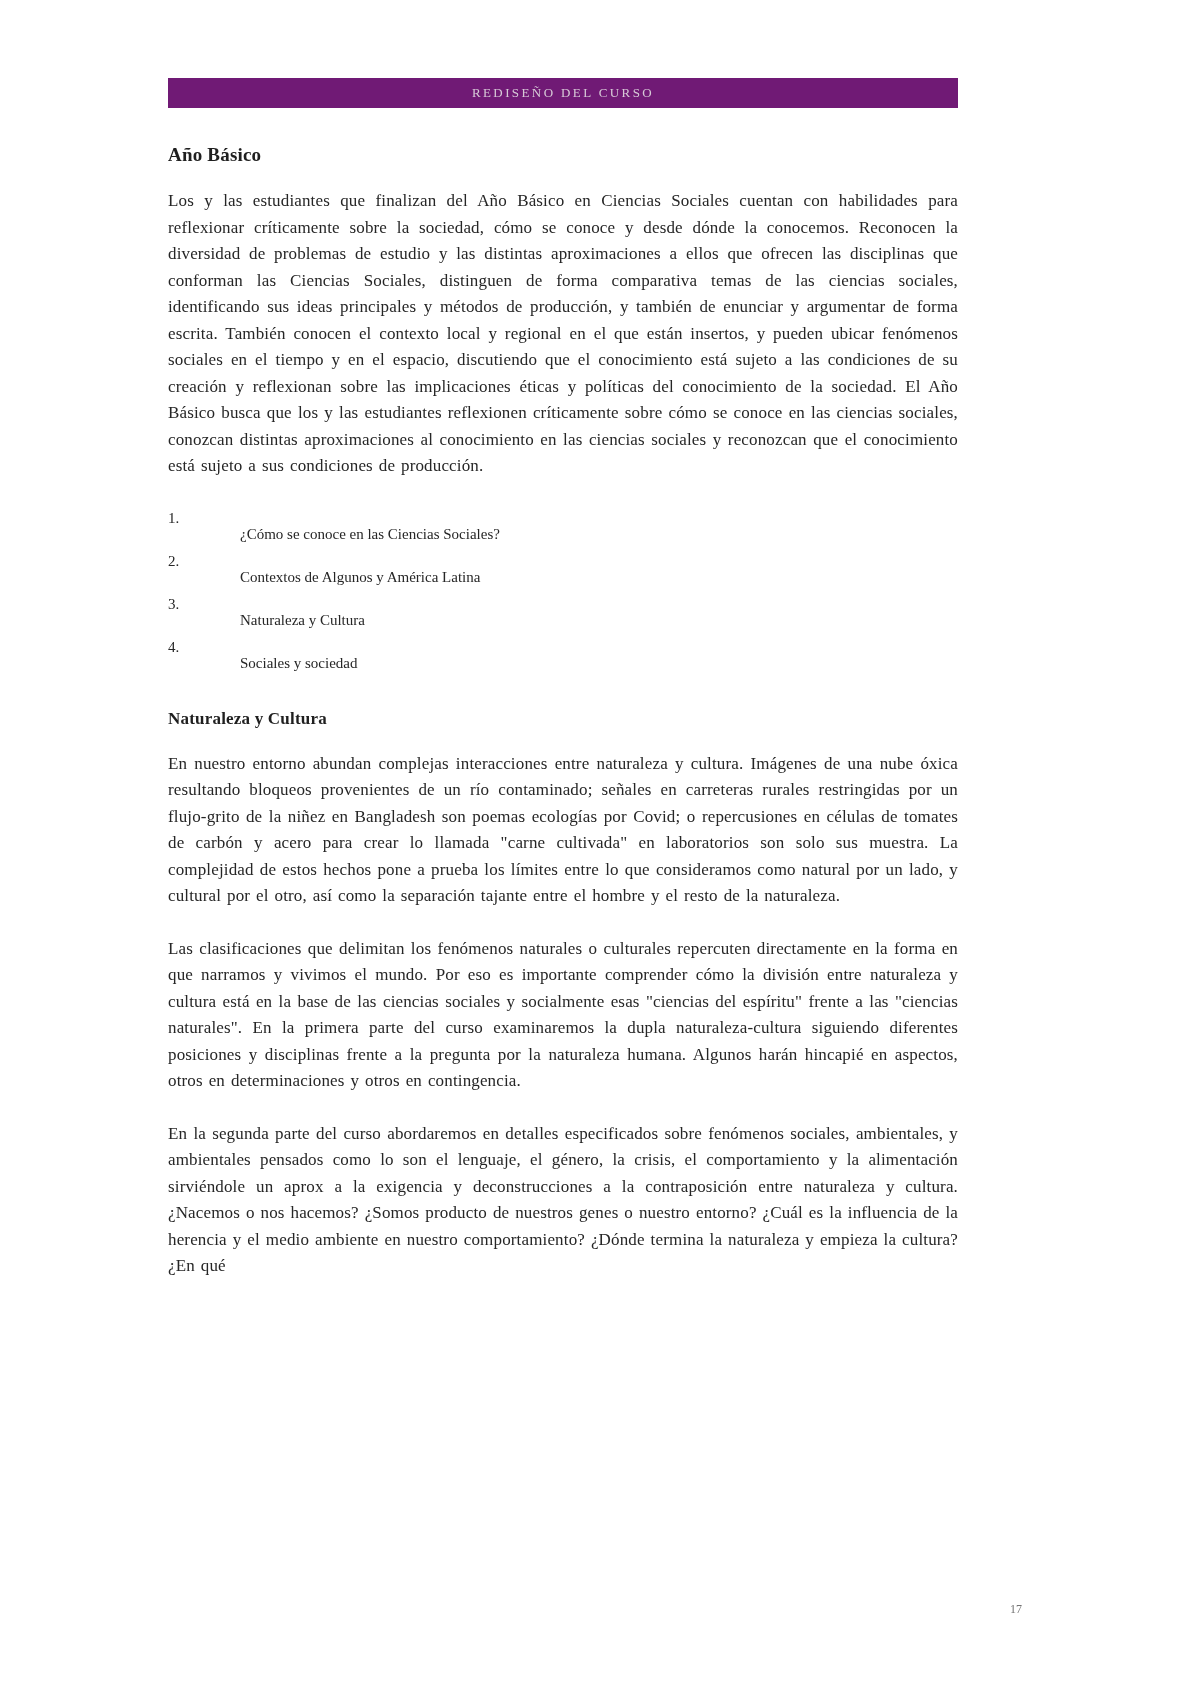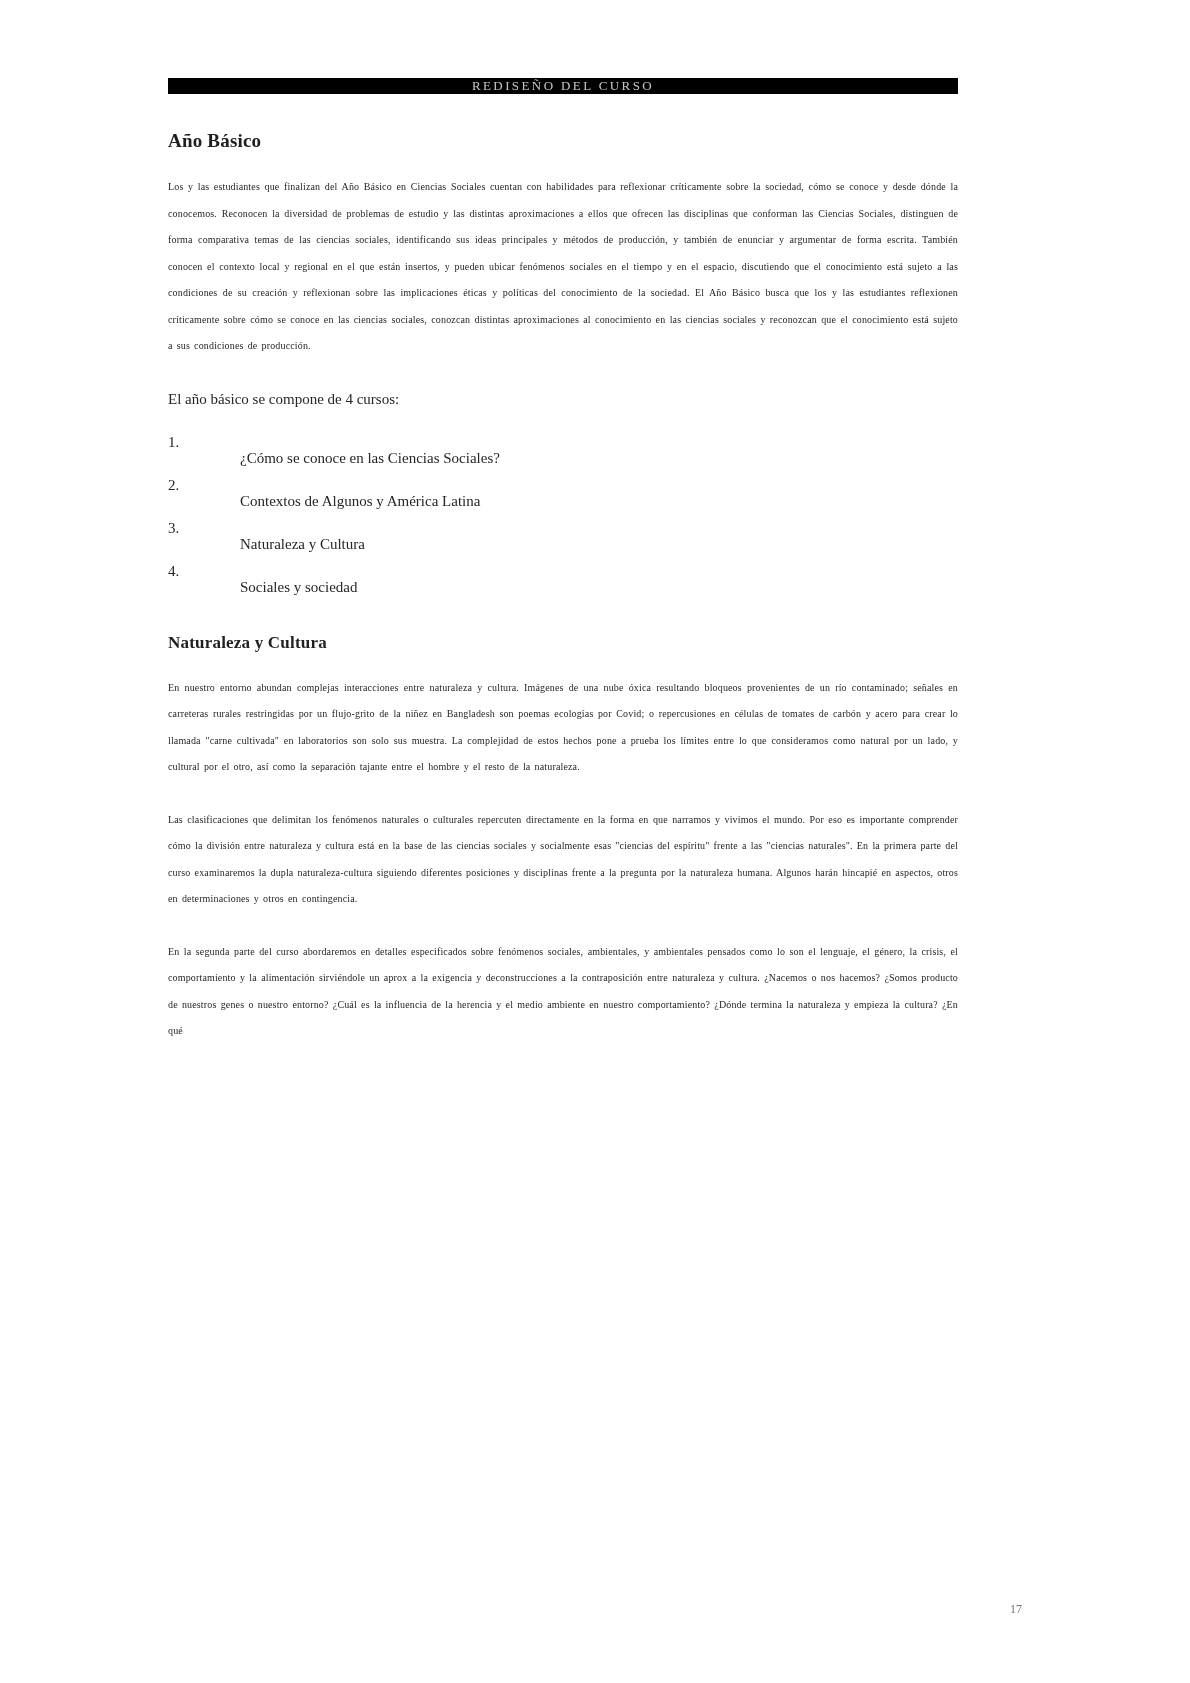--- a/index.html
+++ b/index.html
@@ -23,22 +23,22 @@
     background: #ffffff;
   }
   .content {
     position: absolute;
     left: 168px;
     top: 78px;
     width: 790px;
   }
   .header-band {
     width: 100%;
-    height: 16px;
-    background: #000000;
+    height: 30px;
+    background: #701a75;
     display: flex;
     align-items: center;
     justify-content: center;
     margin-bottom: 36px;
   }
   .header-band .header-text {
     color: #e8e8e8;
     font-family: "Liberation Serif", serif;
     font-size: 13px;
     letter-spacing: 2.4px;
@@ -51,21 +51,21 @@
     font-weight: bold;
     margin: 0 0 22px 0;
     color: #1f1f1f;
     letter-spacing: 0.2px;
   }
   h2.section-title.spaced {
     margin-top: 34px;
     font-size: 17px;
   }
   p.para {
-    font-size: 10px;
+    font-size: 17px;
     line-height: 26.5px;
     text-align: justify;
     margin: 0 0 26px 0;
     color: #262626;
     letter-spacing: 0.15px;
     word-spacing: 1.5px;
   }
   .unit-intro {
     font-size: 15px;
     line-height: 26px;
@@ -113,21 +113,20 @@
   <div class="content">
 
     <div class="header-band">
       <span class="header-text">REDISEÑO DEL CURSO</span>
     </div>
 
     <h2 class="section-title">Año Básico</h2>
 
     <p class="para">Los y las estudiantes que finalizan del Año Básico en Ciencias Sociales cuentan con habilidades para reflexionar críticamente sobre la sociedad, cómo se conoce y desde dónde la conocemos. Reconocen la diversidad de problemas de estudio y las distintas aproximaciones a ellos que ofrecen las disciplinas que conforman las Ciencias Sociales, distinguen de forma comparativa temas de las ciencias sociales, identificando sus ideas principales y métodos de producción, y también de enunciar y argumentar de forma escrita. También conocen el contexto local y regional en el que están insertos, y pueden ubicar fenómenos sociales en el tiempo y en el espacio, discutiendo que el conocimiento está sujeto a las condiciones de su creación y reflexionan sobre las implicaciones éticas y políticas del conocimiento de la sociedad. El Año Básico busca que los y las estudiantes reflexionen críticamente sobre cómo se conoce en las ciencias sociales, conozcan distintas aproximaciones al conocimiento en las ciencias sociales y reconozcan que el conocimiento está sujeto a sus condiciones de producción.</p>
 
-    <p class="unit-intro">El año básico se compone de 4 cursos:</p>
 
     <ol class="unit-list">
       <li>
         <span class="num">1.</span>
         <span class="txt">¿Cómo se conoce en las Ciencias Sociales?</span>
       </li>
       <li>
         <span class="num">2.</span>
         <span class="txt">Contextos de Algunos y América Latina</span>
       </li>

